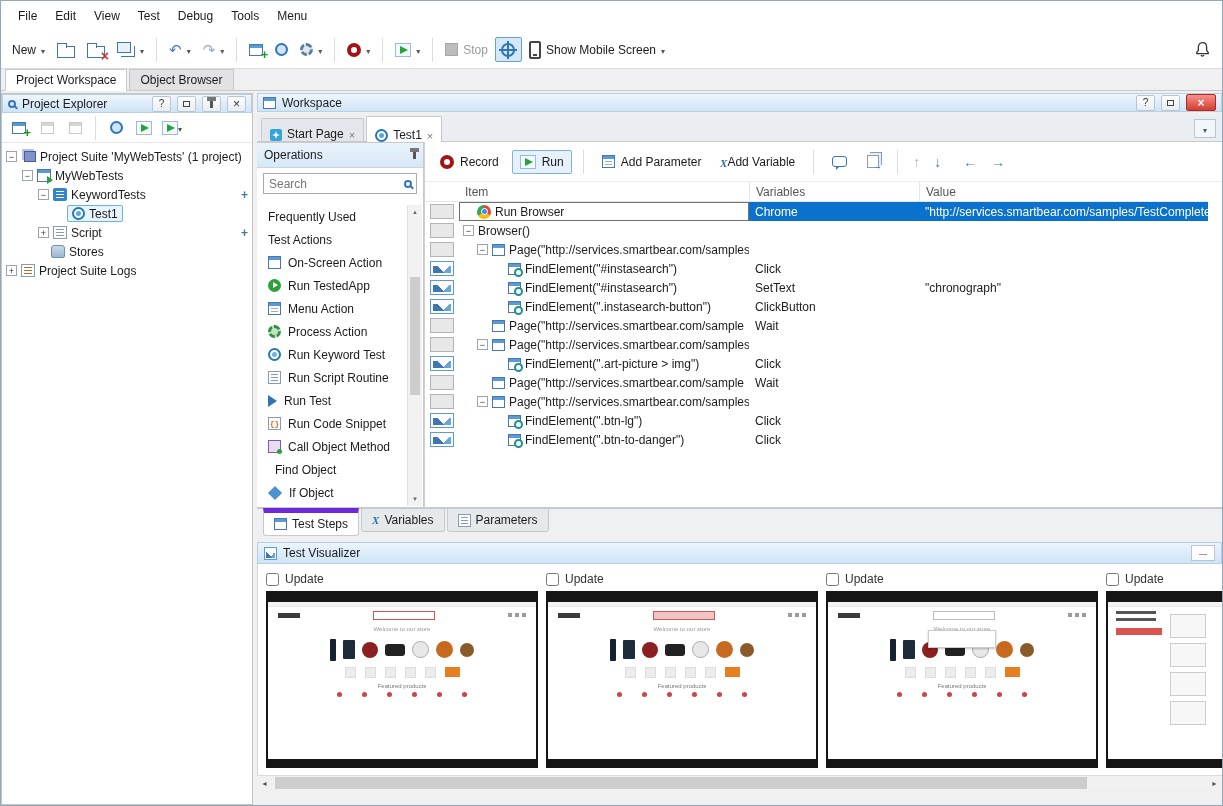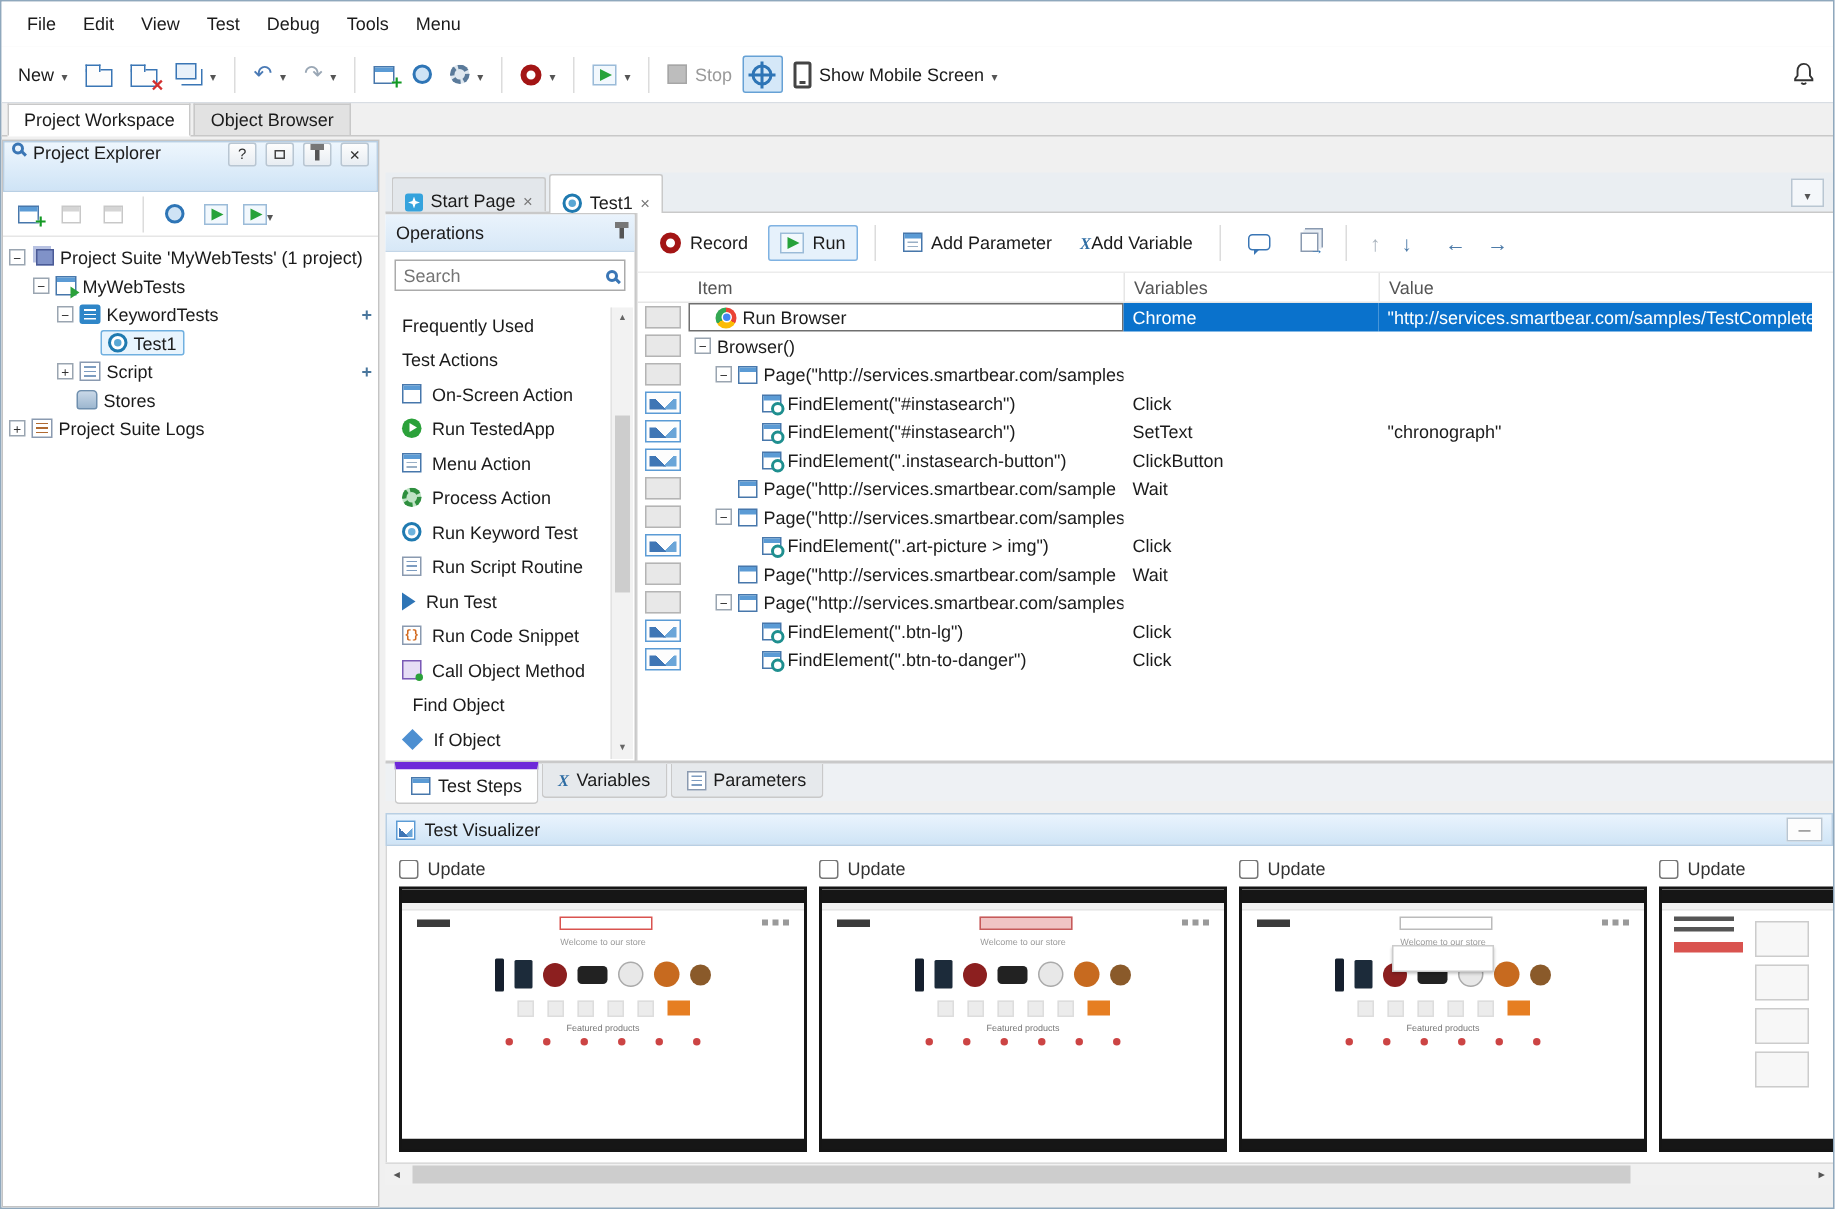--- a/index.html
+++ b/index.html
@@ -34,21 +34,21 @@
 .crossic{width:14px;height:14px;border:2px solid #2e75b6;border-radius:50%;position:relative}
 .crossic::before{content:"";position:absolute;left:50%;top:-4px;bottom:-4px;width:2px;background:#2e75b6;transform:translateX(-50%)}
 .crossic::after{content:"";position:absolute;top:50%;left:-4px;right:-4px;height:2px;background:#2e75b6;transform:translateY(-50%)}
 .phone{width:12px;height:18px;border:2px solid #444;border-radius:2px}
 .phone::after{content:"";position:absolute;bottom:1px;left:50%;transform:translateX(-50%);width:4px;height:2px;background:#444}
 
 .main-tabs{height:22px;display:flex;align-items:flex-end;padding-left:4px;background:#f0f0f0;border-bottom:1px solid #c8c8c8}
 .mtab{padding:3px 10px;border:1px solid #c8c8c8;border-bottom:none;background:#e2e2e2;margin-right:2px}
 .mtab.active{background:#fff;height:22px;margin-bottom:-1px;border-bottom:1px solid #fff}
 
-.phead{height:34px;background:linear-gradient(#eef6fd,#cfe4f6);border:1px solid #b8cfe4;display:flex;gap:6px;padding:0 5px}
+.phead{height:19px;background:linear-gradient(#eef6fd,#cfe4f6);border:1px solid #b8cfe4;display:flex;align-items:center;gap:6px;padding:0 5px}
 .phead .title{white-space:nowrap}
 .hbtn{width:19px;height:16px;border:1px solid #b9c6d2;background:linear-gradient(#fdfdfd,#e8edf2);display:flex;align-items:center;justify-content:center;font-size:10px;color:#333;border-radius:2px;flex:none}
 .q::after{content:"?"}
 .restore{width:7px;height:6px;border:1px solid #444}
 .pinic{width:3px;height:8px;background:#555;position:relative}
 .pinic::before{content:"";position:absolute;top:-3px;left:-3px;width:9px;height:4px;background:#777}
 .xglyph::after{content:"×";font-size:12px}
 .closebtn{width:30px;height:17px;background:linear-gradient(#f2928c,#d63d30);border:1px solid #b02a20;border-radius:2px;color:#fff;display:flex;align-items:center;justify-content:center;flex:none}
 .closebtn::after{content:"×";font-size:12px;font-weight:bold}
 .minbtn{width:24px;height:16px;border:1px solid #b9c6d2;background:#fdfdfd;display:flex;align-items:center;justify-content:center;color:#333}
@@ -368,20 +368,30 @@
       <div class="trw" style="padding-left:4px">
         <span class="exp p"></span>
         <span class="ti ti-logs"></span>
         <span>Project Suite Logs</span>
       </div>
     </div>
   </div>
 
   <div class="right-panel">
 
+    <div class="phead ws-header">
+      <span class="ic pgic"></span>
+      <span class="title">Workspace</span>
+      <span class="spacer"></span>
+      <span class="hbtn q"></span>
+      <span class="hbtn">
+          <span class="restore"></span>
+        </span>
+      <span class="closebtn"></span>
+    </div>
 
     <div class="dtabs">
       <span class="dtab" able="true">
         <span class="ic spic"></span>
         <span>Start Page</span>
         <span class="tabx"></span>
       </span>
       <span class="dtab active">
         <span class="ti ti-test"></span>
         <span>Test1</span>

